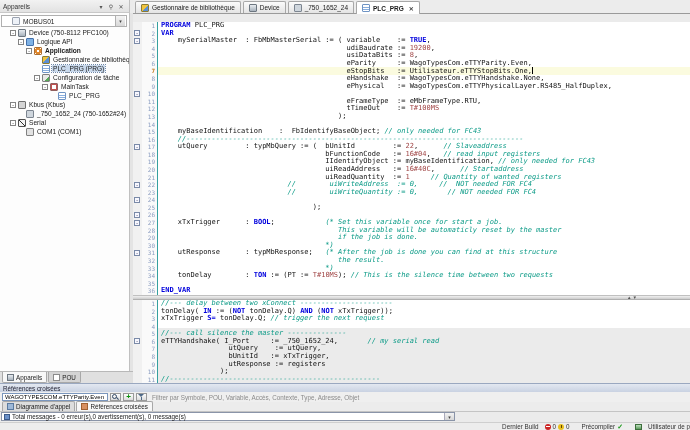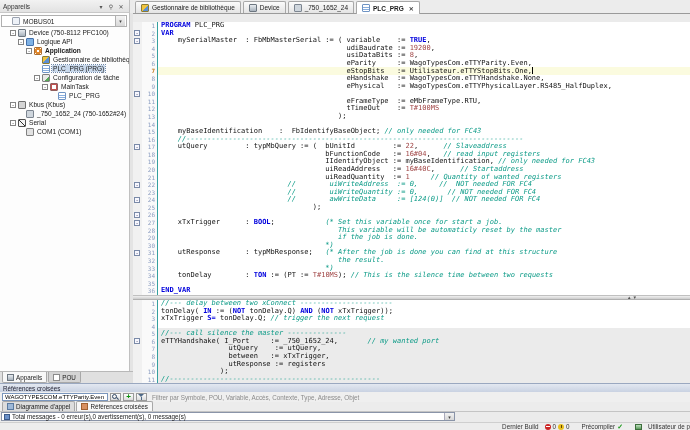--- a/index.html
+++ b/index.html
@@ -365,21 +365,21 @@
           <span class="lnum">23</span>
           <span class="msep"></span>
           <span class="codecell"><span class="pl">                              </span><span class="cm">//        uiWriteQuantity := 0,       // NOT needed FOR FC4</span></span>
         </div>
         <div class="crow">
           <span class="gut">
             <span class="fold">-</span>
           </span>
           <span class="lnum">24</span>
           <span class="msep"></span>
-          <span class="codecell"><span class="pl">                              </span><span class="cm">//        awWriteData     := [124(0)]  // NOT needed FOR FC4</span></span>
+          <span class="codecell"><span class="pl">                              </span></span>
         </div>
         <div class="crow">
           <span class="gut"></span>
           <span class="lnum">25</span>
           <span class="msep"></span>
           <span class="codecell"><span class="pl">                                    );</span></span>
         </div>
         <div class="crow">
           <span class="gut">
             <span class="fold">-</span>
@@ -486,33 +486,33 @@
           <span class="lnum">5</span>
           <span class="msep"></span>
           <span class="codecell"><span class="cm">//--- call silence the master --------------</span></span>
         </div>
         <div class="crow">
           <span class="gut">
             <span class="fold">-</span>
           </span>
           <span class="lnum">6</span>
           <span class="msep"></span>
-          <span class="codecell"><span class="pl">eTTYHandshake( I_Port     := _750_1652_24,       </span><span class="cm">// my wanted port</span></span>
+          <span class="codecell"><span class="pl">eTTYHandshake( I_Port     := _750_1652_24,       </span><span class="cm">// my serial read</span></span>
         </div>
         <div class="crow">
           <span class="gut"></span>
           <span class="lnum">7</span>
           <span class="msep"></span>
           <span class="codecell"><span class="pl">                utQuery    := utQuery,</span></span>
         </div>
         <div class="crow">
           <span class="gut"></span>
           <span class="lnum">8</span>
           <span class="msep"></span>
-          <span class="codecell"><span class="pl">                between   := xTxTrigger,</span></span>
+          <span class="codecell"><span class="pl">                bUnitId   := xTxTrigger,</span></span>
         </div>
         <div class="crow">
           <span class="gut"></span>
           <span class="lnum">9</span>
           <span class="msep"></span>
           <span class="codecell"><span class="pl">                utResponse := registers</span></span>
         </div>
         <div class="crow">
           <span class="gut"></span>
           <span class="lnum">10</span>

